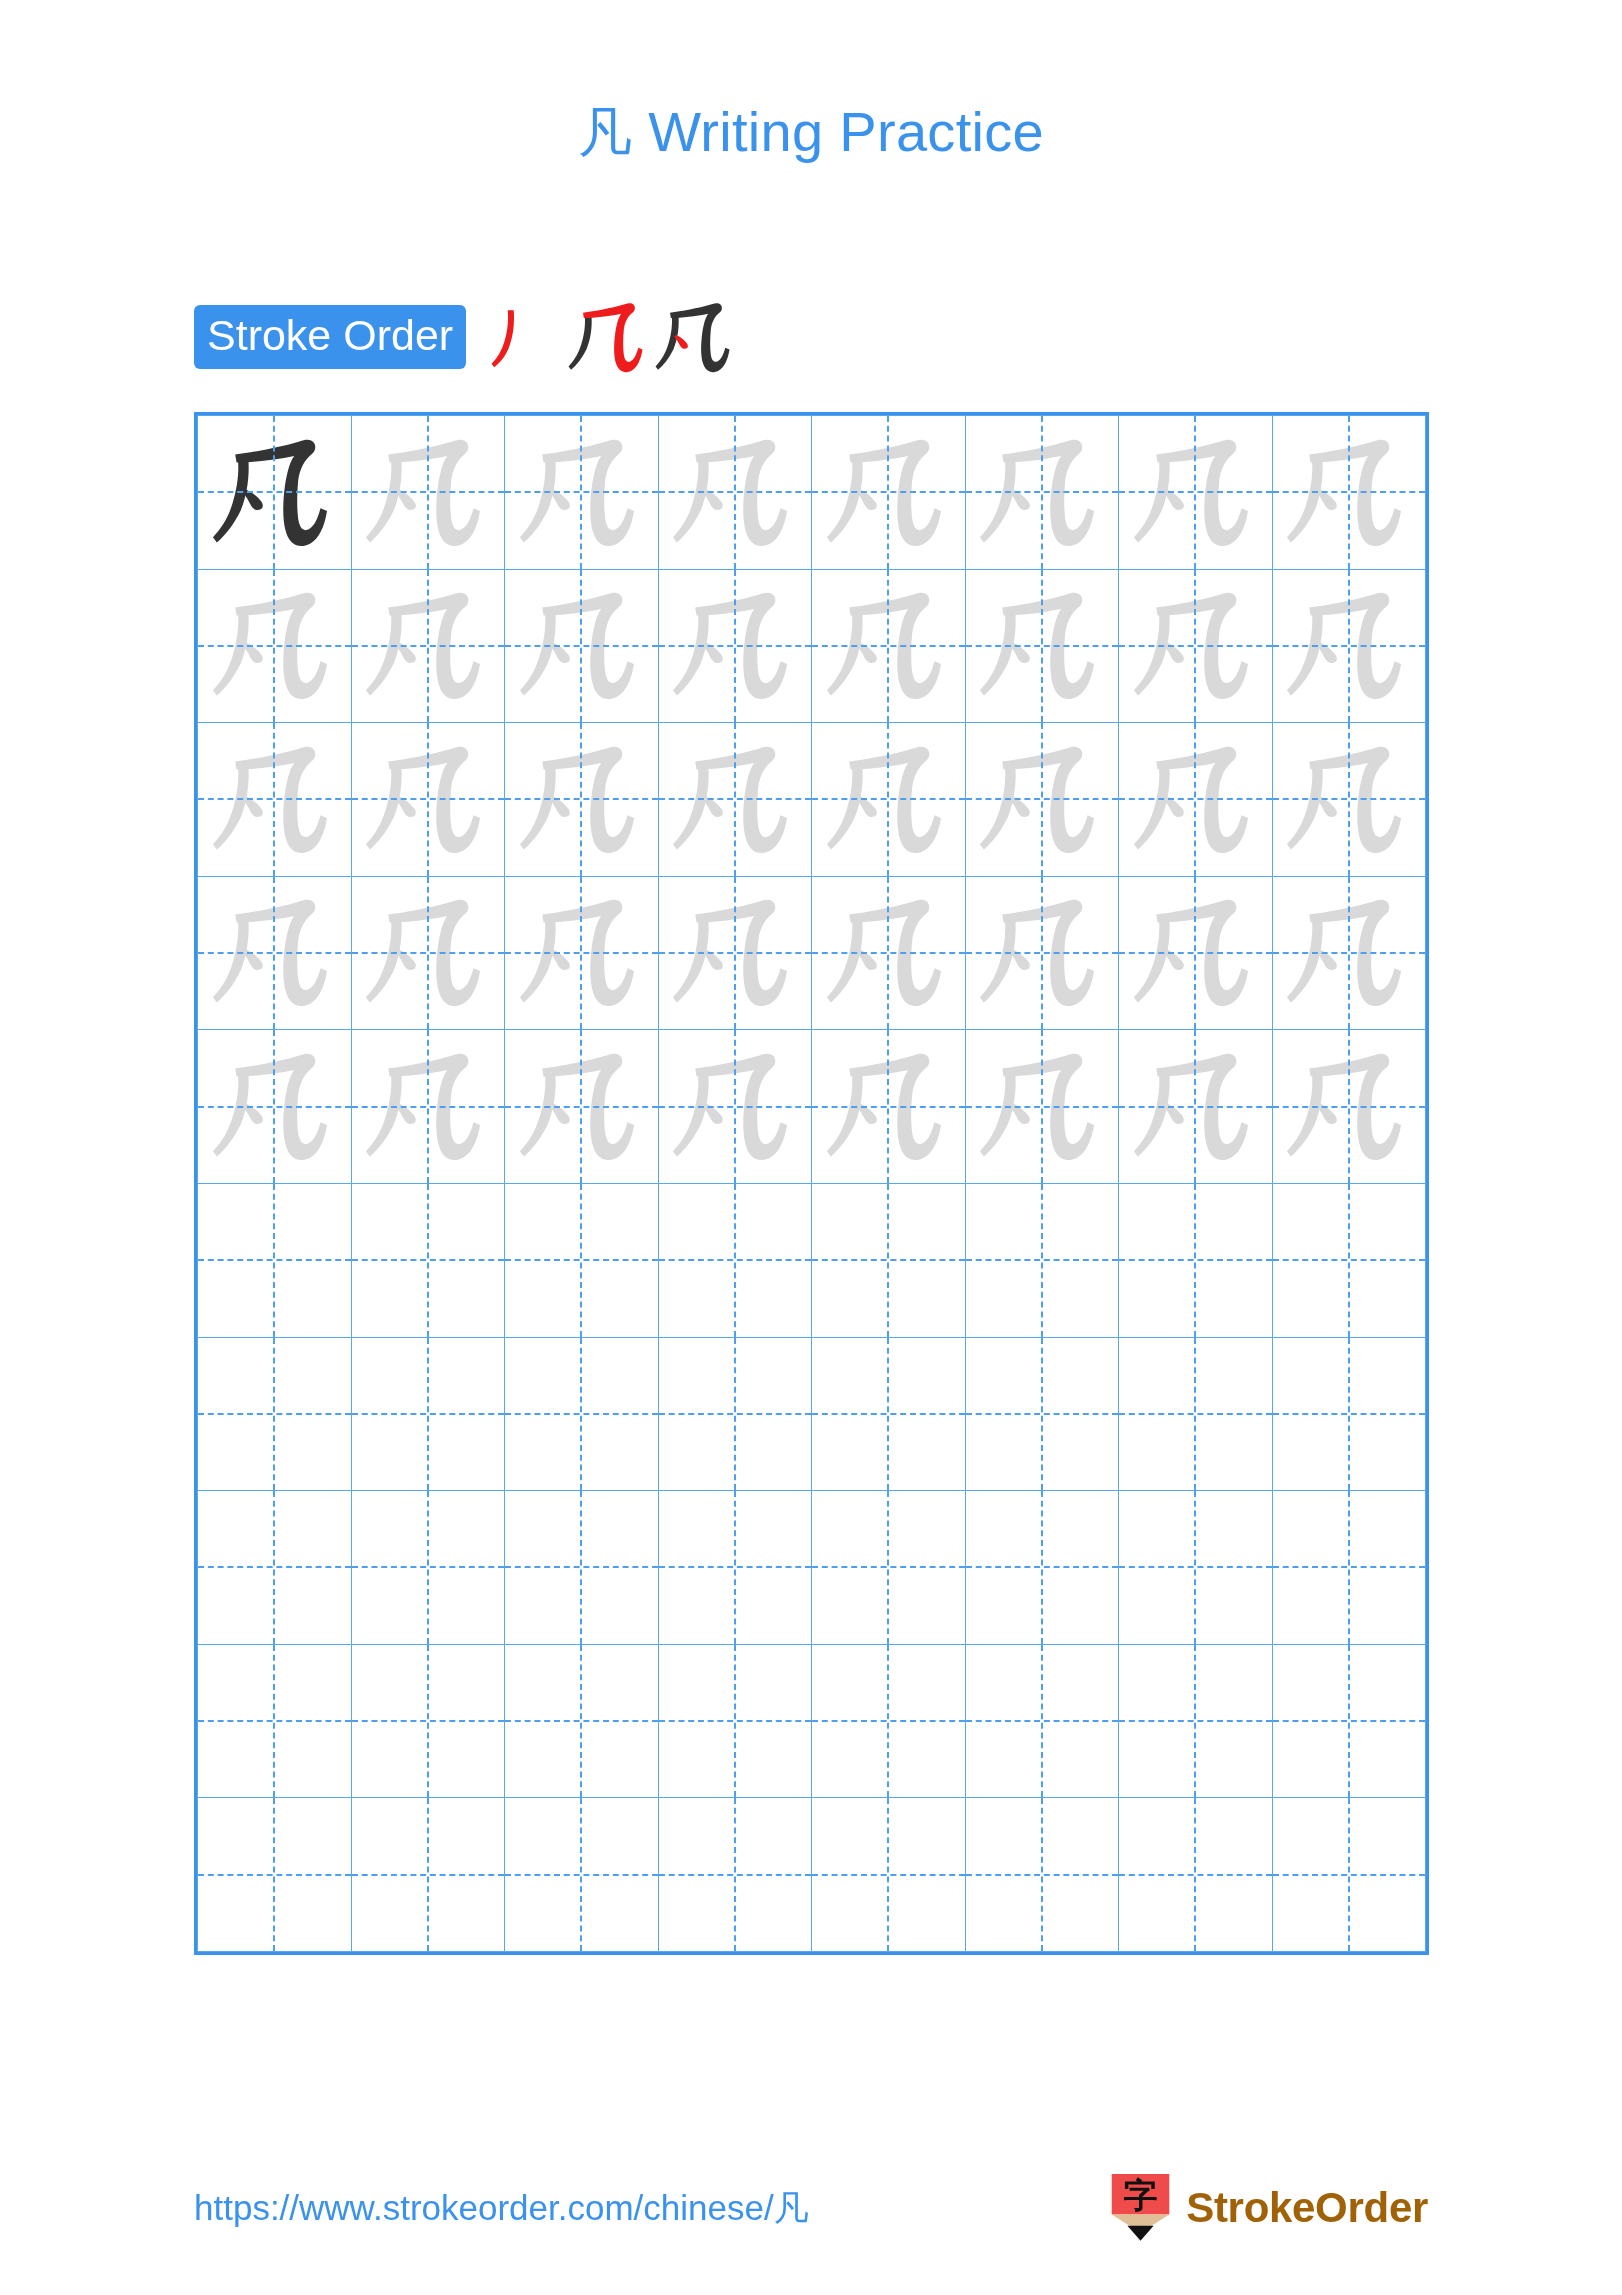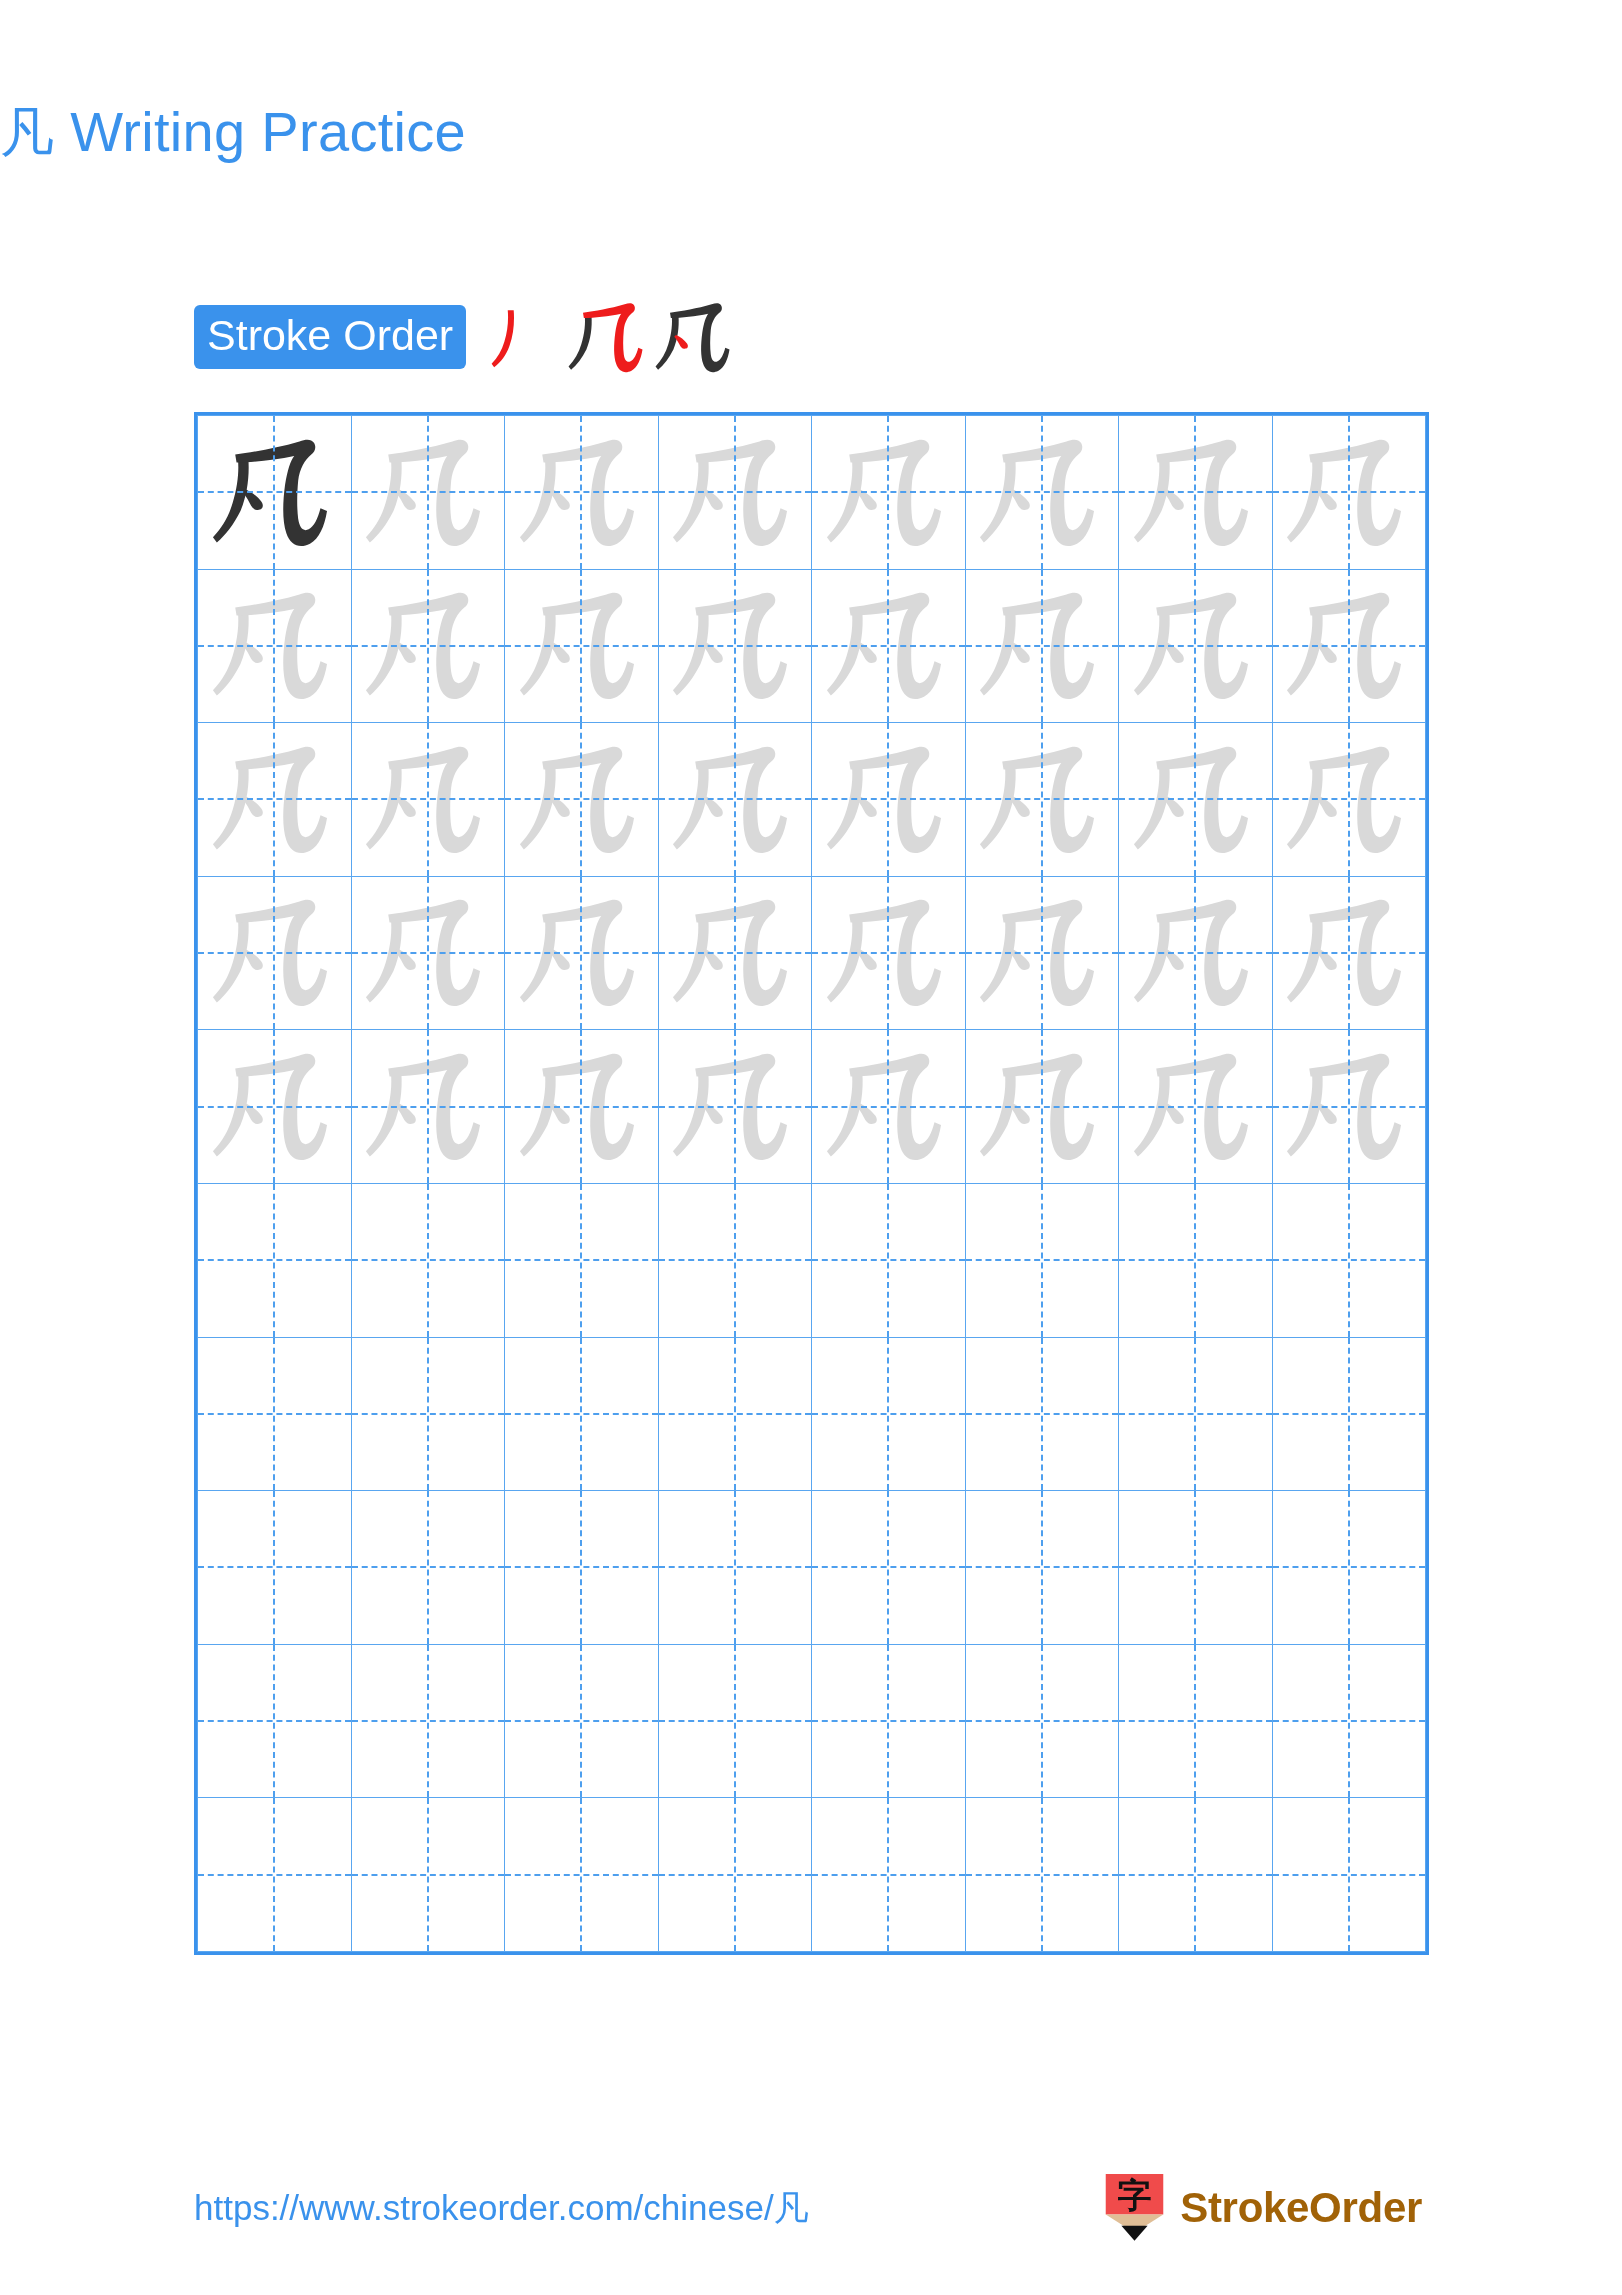--- a/index.html
+++ b/index.html
@@ -14,21 +14,21 @@
     font-family: "Liberation Sans", sans-serif;
     overflow: hidden;
   }
 
   
   .page-title {
     position: absolute;
     top: 97px;
     left: 0;
     width: 1622px;
-    text-align: left;
+    text-align: center;
     font-size: 56px;
     font-weight: 400;
     color: #3A92EC;
     letter-spacing: 0.3px;
     white-space: nowrap;
   }
   .page-title .title-char {
     font-family: "DejaVu Sans", sans-serif;
     font-size: 54px;
   }
@@ -132,21 +132,21 @@
     height: 86%;
     display: block;
   }
   .cell-glyph.is-model svg path { fill: #333333; }
   .cell-glyph.is-trace svg path { fill: #D9D9D9; }
 
   
   .footer {
     position: absolute;
     left: 194px;
-    right: 200px;
+    right: 194px;
     top: 2172px;
     height: 72px;
     display: flex;
     align-items: center;
     justify-content: space-between;
   }
   .footer-url {
     color: #3A92EC;
     font-size: 35px;
     white-space: nowrap;

